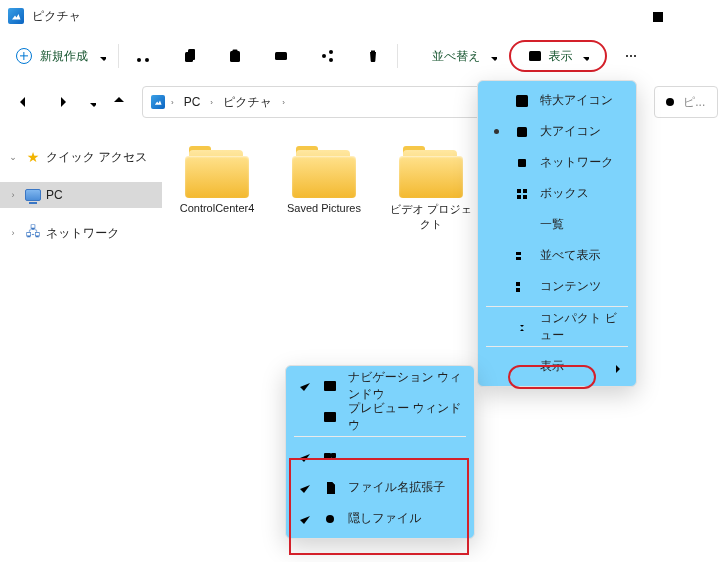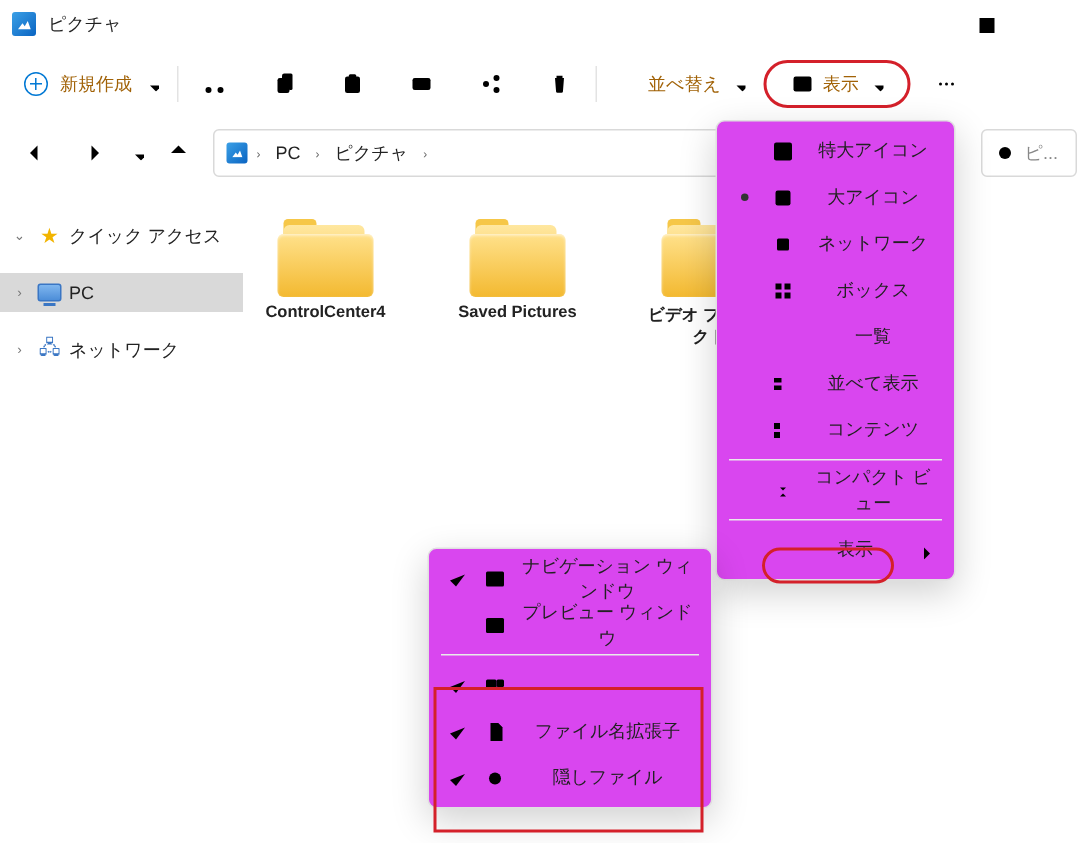--- a/index.html
+++ b/index.html
@@ -20,21 +20,21 @@
 .tb-btn.disabled { color:#bfbfbf; }
 .tb-btn .chev { color:#888; font-size:9px; }
 .tb-sep { width:1px; height:24px; background:#e3e3e3; margin:0 6px; }
 
 
 .new-btn { color:#0078d4; gap:8px; }
 .new-btn .plus-circ { width:16px; height:16px; border:1.3px solid #0078d4; border-radius:50%; position:relative; }
 .new-btn .plus-circ::before,.new-btn .plus-circ::after { content:""; position:absolute; background:#0078d4; }
 .new-btn .plus-circ::before { left:50%; top:3px; bottom:3px; width:1.3px; transform:translateX(-50%); }
 .new-btn .plus-circ::after { top:50%; left:3px; right:3px; height:1.3px; transform:translateY(-50%); }
-.tb-btn.text { color:#a16207; }
+.tb-btn.text { color:#14532d; }
 
 .view-oval { border:2px solid #d4202a; border-radius:18px; padding:2px 16px; height:32px; }
 
 
 .navrow { height:40px; display:flex; align-items:center; padding:0 10px 0 6px; gap:6px; margin-top:2px; }
 .nav-icn { width:34px; height:30px; display:flex; align-items:center; justify-content:center; color:#666; border-radius:4px; }
 .nav-icn.dis { color:#c6c6c6; }
 .addr { flex:1; height:32px; border:1px solid #d9d9d9; border-radius:4px; display:flex; align-items:center; padding:0 6px 0 8px; gap:6px; font-size:12px; }
 .addr .seg { padding:2px 4px; border-radius:3px; }
 .addr .car { font-size:8px; color:#666; }
@@ -49,31 +49,31 @@
 .nav-item.sel { background:#d9d9d9; }
 .nav-item .exp { width:14px; text-align:center; color:#777; font-size:9px; }
 .nav-item .ic { width:18px; height:18px; display:flex; align-items:center; justify-content:center; }
 .star-ic { color:#f2b400; font-size:14px; }
 .pc-ic { width:16px; height:12px; border:1.2px solid #3a76c4; border-radius:2px; background:linear-gradient(#7fb6ef,#4d8ed8); position:relative; }
 .pc-ic::after{content:"";position:absolute;left:3px;right:3px;bottom:-4px;height:2px;background:#3a76c4;}
 .net-ic { color:#3a76c4; font-size:13px; }
 .nav-group-gap { height:12px; }
 
 .content { flex:1; padding:24px 0 0 12px; }
-.items { display:flex; gap:42px;font-weight:bold; }
+.items { display:flex; gap:21px; }
 .item { width:86px; display:flex; flex-direction:column; align-items:center; gap:6px; font-size:11px; text-align:center; }
 .folder { width:64px; height:50px; position:relative; }
 .folder .back{position:absolute;left:4px;top:4px;width:54px;height:40px;background:linear-gradient(#ffe7a0,#f6c748);border-radius:4px;}
 .folder .tab{position:absolute;left:4px;top:0;width:22px;height:10px;background:#f6c748;border-radius:3px 3px 0 0;}
 .folder .front{position:absolute;left:0;top:10px;width:64px;height:42px;background:linear-gradient(#ffe18b,#f3b930);border-radius:4px;box-shadow:inset 0 1px 2px rgba(255,255,255,.6);}
 .thumb { width:64px; height:50px; background:linear-gradient(120deg,#1a3d1a,#3b6a2e); border-radius:2px; overflow:hidden; position:relative; }
 .thumb::after{content:"";position:absolute;left:22px;top:8px;width:16px;height:34px;background:linear-gradient(#cdd9c2,#9ab386);border-radius:6px/12px;}
 
 
-.menu { position:absolute; background:#d946ef; border:1px solid #e0e0e0; border-radius:6px; box-shadow:0 8px 24px rgba(0,0,0,.18); padding:4px 0; font-size:12px;text-align:center; }
+.menu { position:absolute; background:#7dd3fc; border:1px solid #e0e0e0; border-radius:6px; box-shadow:0 8px 24px rgba(0,0,0,.18); padding:4px 0; font-size:12px; }
 .menu .row { height:31px; display:flex; align-items:center; padding:0 12px 0 10px; gap:10px; position:relative; }
 .menu .lead { width:16px; display:flex; align-items:center; justify-content:center; color:#555; }
 .menu .ic16 { width:16px; height:16px; display:flex; align-items:center; justify-content:center; color:#555; }
 .menu .lbl { flex:1; }
 .menu .trail { width:14px; color:#888; font-size:10px; text-align:center; }
 .menu .sep { height:1px; background:#eaeaea; margin:4px 8px; }
 .bullet { width:5px; height:5px; background:#333; border-radius:50%; }
 
 
 #menu-view { left:477px; top:80px; width:160px; }

